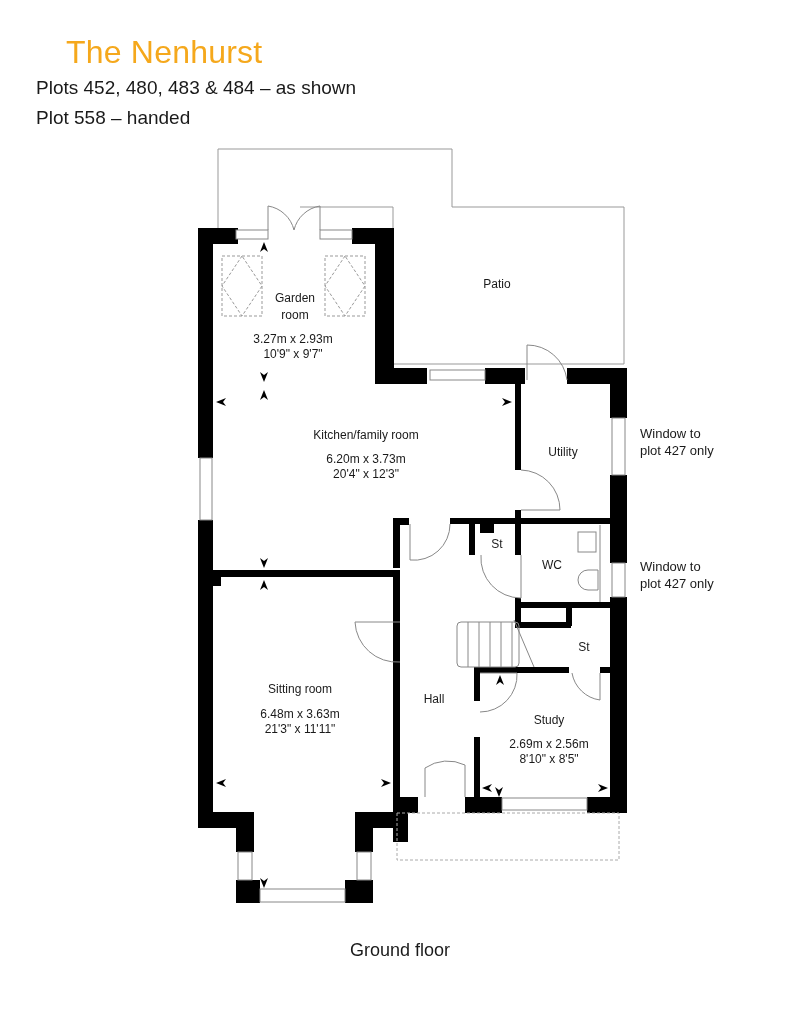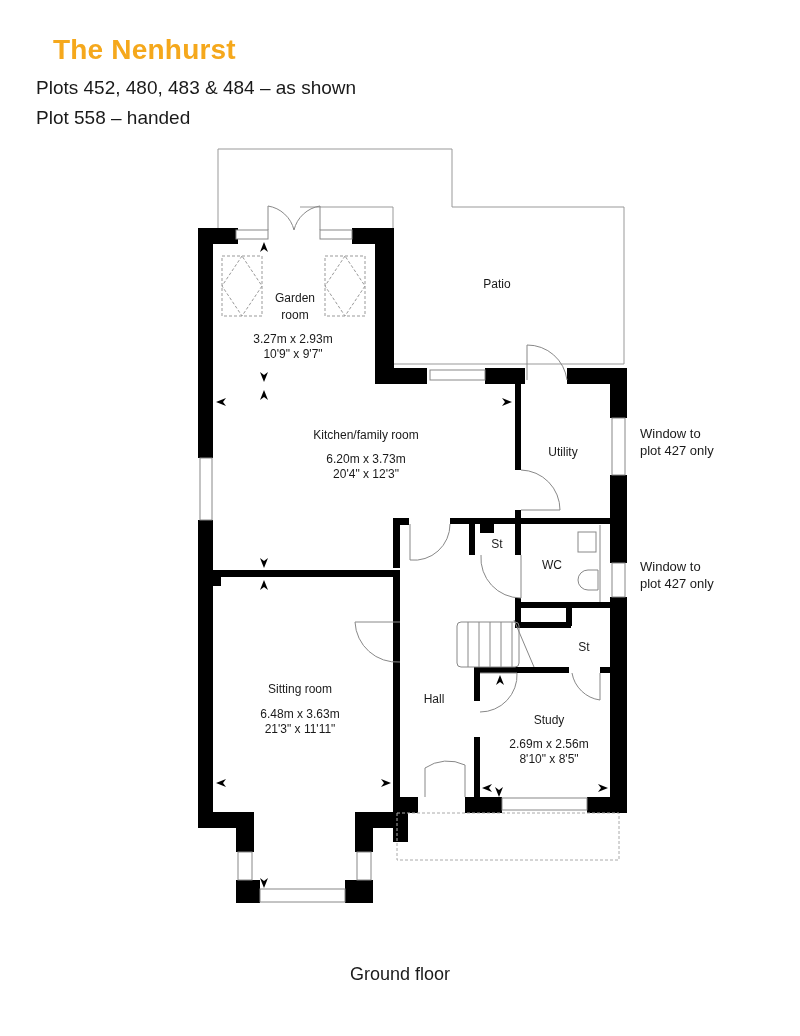--- a/index.html
+++ b/index.html
@@ -1,24 +1,24 @@
 <!DOCTYPE html>
 <html><head>
 <meta charset="utf-8">
 <style>
   html, body { margin:0; padding:0; background:#ffffff; }
   body { width:800px; height:1036px; position:relative; overflow:hidden; font-family:"Liberation Sans", sans-serif; color:#1a1a1a; }
-  .title { position:absolute; left:53px; top:34px; font-size:28px; font-weight:bold; color:#f5a81c; letter-spacing:0.2px; }
+  .title { position:absolute; left:66px; top:34px; font-size:32px; font-weight:normal; color:#f5a81c; letter-spacing:0.2px; }
   .sub { position:absolute; left:36px; font-size:19px; color:#1a1a1a; }
   .sub1 { top:77px; }
   .sub2 { top:107px; }
   svg.plan { position:absolute; left:0; top:0; }
   .lbl { font-family:"Liberation Sans", sans-serif; font-size:12px; fill:#1a1a1a; }
   .note { font-family:"Liberation Sans", sans-serif; font-size:13px; fill:#1a1a1a; }
-  .caption { position:absolute; left:0; width:800px; top:940px; text-align:center; font-size:18px; color:#1a1a1a;margin-top:24px; }
+  .caption { position:absolute; left:0; width:800px; top:940px; text-align:center; font-size:18px; color:#1a1a1a; }
 </style>
 </head>
 <body>
 
 <div class="title">The Nenhurst</div>
 <div class="sub sub1">Plots 452, 480, 483 &amp; 484 – as shown</div>
 <div class="sub sub2">Plot 558 – handed</div>
 
 <svg class="plan" width="800" height="1036" viewBox="0 0 800 1036">
 

